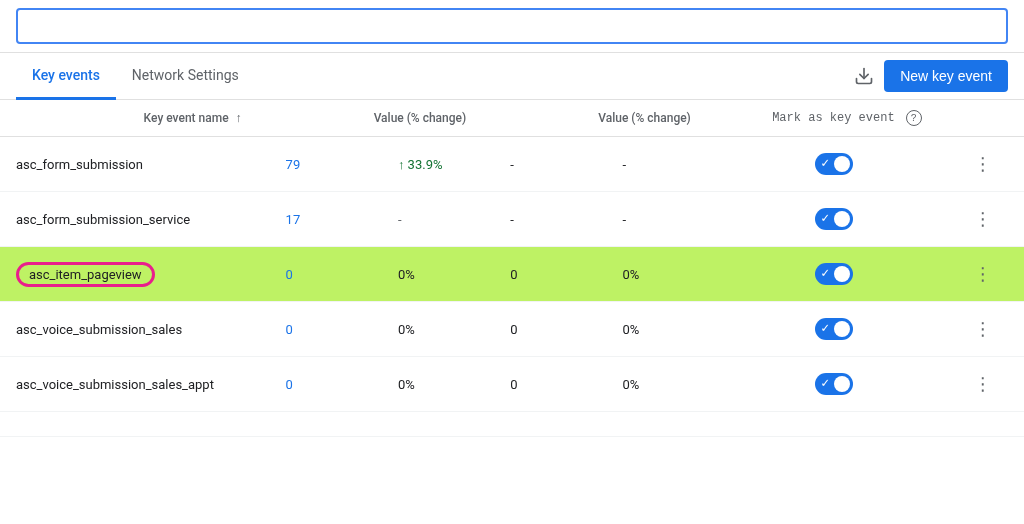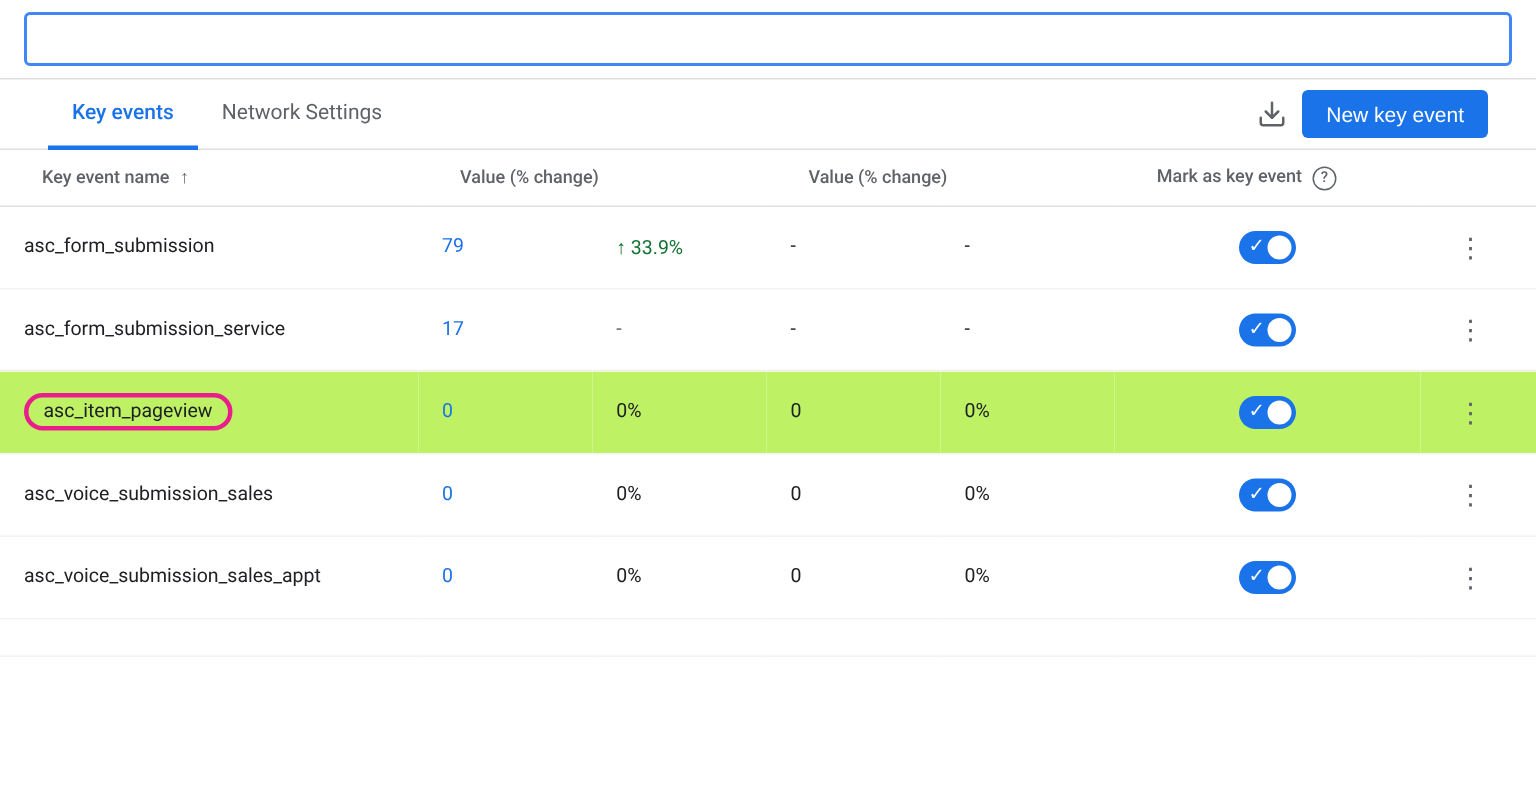--- a/index.html
+++ b/index.html
@@ -19,21 +19,21 @@
       width: 100%;
       height: 36px;
       border: 2px solid #4285f4;
       border-radius: 4px;
       background: #fff;
     }
 
     .tabs-bar {
       display: flex;
       align-items: center;
-      padding: 0 32px;
+      padding: 0 16px;
       border-bottom: 1px solid #e0e0e0;
       position: relative;
     }
 
     .tab {
       padding: 14px 16px;
       cursor: pointer;
       font-size: 14px;
       color: #5f6368;
       border-bottom: 3px solid transparent;
@@ -86,21 +86,21 @@
       width: 100%;
       border-collapse: collapse;
     }
 
     thead tr {
       border-bottom: 1px solid #e0e0e0;
     }
 
     th {
       padding: 10px 28px;
-      text-align: left;
+      text-align: right;
       font-size: 12px;
       font-weight: 500;
       color: #5f6368;
       white-space: nowrap;
     }
 
     th .sort-icon {
       display: inline-block;
       margin-left: 4px;
     }
@@ -186,21 +186,21 @@
       font-size: 18px;
       padding: 4px 8px;
       border-radius: 50%;
     }
 
     .col-name { width: 240px; }
     .col-count { width: 100px; }
     .col-count-change { width: 100px; }
     .col-value { width: 100px; }
     .col-value-change { width: 100px; }
-    .col-mark { width: 160px; }
+    .col-mark { width: 160px; font-family: Liberation Mono, monospace; }
     .col-actions { width: 50px; }
 
     .help-icon {
       display: inline-flex;
       align-items: center;
       justify-content: center;
       width: 16px;
       height: 16px;
       border-radius: 50%;
       border: 1px solid #5f6368;

